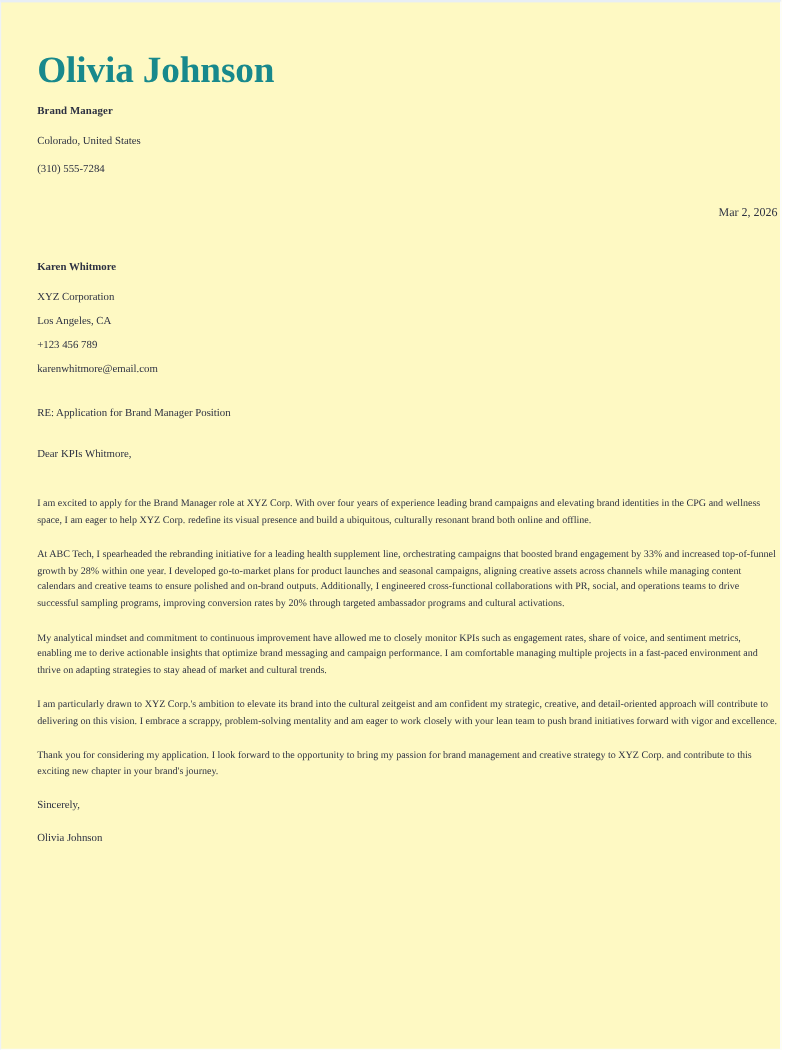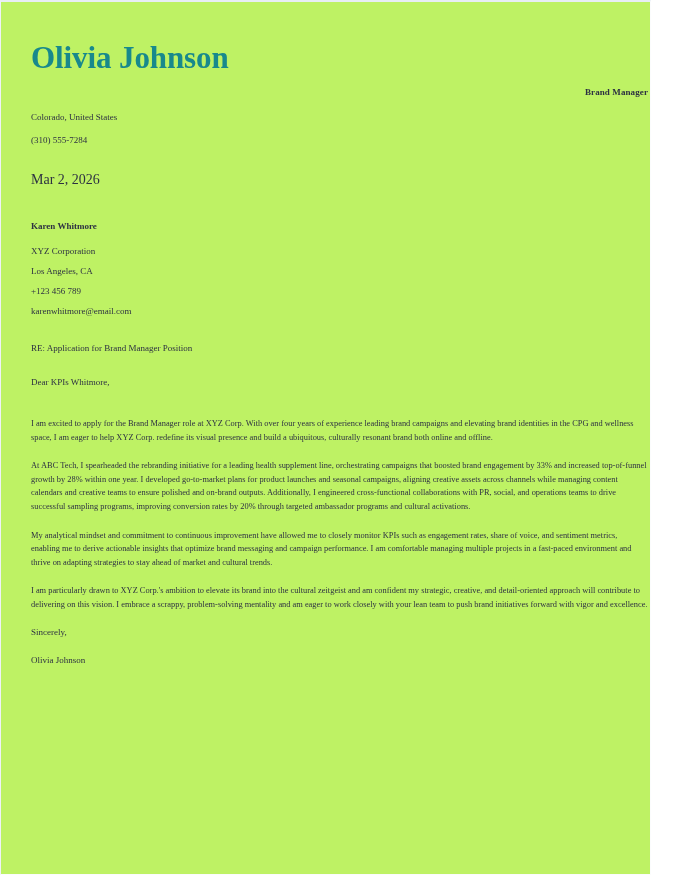--- a/index.html
+++ b/index.html
@@ -7,21 +7,21 @@
     padding: 0;
     background: #ffffff;
   }
   body {
     font-family: "Liberation Serif", "DejaVu Serif", serif;
   }
   .page {
     position: relative;
     width: 651px;
     height: 875px;
-    background: #bef264;
+    background: #fef9c3;
     box-sizing: border-box;
     border-top: 2px solid #e8eef5;
     border-left: 1px solid #eef2f7;
     border-right: 1px solid #fbfcfd;
     border-bottom: 1px solid #fbfcfd;
     overflow: hidden;
   }
   .inner {
     position: absolute;
     left: 30px;
@@ -37,40 +37,40 @@
     letter-spacing: -0.1px;
     line-height: 1;
     margin-top: 40px;
   }
   .job-title {
     font-size: 9px;
     font-weight: bold;
     color: #2d3142;
     margin-top: 14px;
     letter-spacing: 0.1px;
-    text-align: right;
   }
 
   
   .contact-list {
     margin-top: 16px;
   }
   .contact-line {
     font-size: 9px;
     color: #2d3142;
     line-height: 1;
     margin-bottom: 14px;
   }
 
   
   .date {
-    font-size: 14px;
+    font-size: 10px;
     color: #2d3142;
     margin-top: 28px;
     line-height: 1;
+    text-align: right;
   }
   .recipient {
     margin-top: 35px;
   }
   .recipient-name {
     font-size: 9px;
     font-weight: bold;
     color: #2d3142;
     line-height: 1;
     margin-bottom: 16px;
@@ -145,20 +145,21 @@
 
     <div class="subject">RE: Application for Brand Manager Position</div>
 
     <div class="salutation">Dear KPIs Whitmore,</div>
 
     <div class="body-block">
       <p class="para">I am excited to apply for the Brand Manager role at XYZ Corp. With over four years of experience leading brand campaigns and elevating brand identities in the CPG and wellness space, I am eager to help XYZ Corp. redefine its visual presence and build a ubiquitous, culturally resonant brand both online and offline.</p>
       <p class="para">At ABC Tech, I spearheaded the rebranding initiative for a leading health supplement line, orchestrating campaigns that boosted brand engagement by 33% and increased top-of-funnel growth by 28% within one year. I developed go-to-market plans for product launches and seasonal campaigns, aligning creative assets across channels while managing content calendars and creative teams to ensure polished and on-brand outputs. Additionally, I engineered cross-functional collaborations with PR, social, and operations teams to drive successful sampling programs, improving conversion rates by 20% through targeted ambassador programs and cultural activations.</p>
       <p class="para">My analytical mindset and commitment to continuous improvement have allowed me to closely monitor KPIs such as engagement rates, share of voice, and sentiment metrics, enabling me to derive actionable insights that optimize brand messaging and campaign performance. I am comfortable managing multiple projects in a fast-paced environment and thrive on adapting strategies to stay ahead of market and cultural trends.</p>
       <p class="para">I am particularly drawn to XYZ Corp.'s ambition to elevate its brand into the cultural zeitgeist and am confident my strategic, creative, and detail-oriented approach will contribute to delivering on this vision. I embrace a scrappy, problem-solving mentality and am eager to work closely with your lean team to push brand initiatives forward with vigor and excellence.</p>
+      <p class="para">Thank you for considering my application. I look forward to the opportunity to bring my passion for brand management and creative strategy to XYZ Corp. and contribute to this exciting new chapter in your brand's journey.</p>
     </div>
 
     <div class="signoff">
       <div class="signoff-line">Sincerely,</div>
       <div class="signoff-line">Olivia Johnson</div>
     </div>
 
   </div>
 </div>
 

